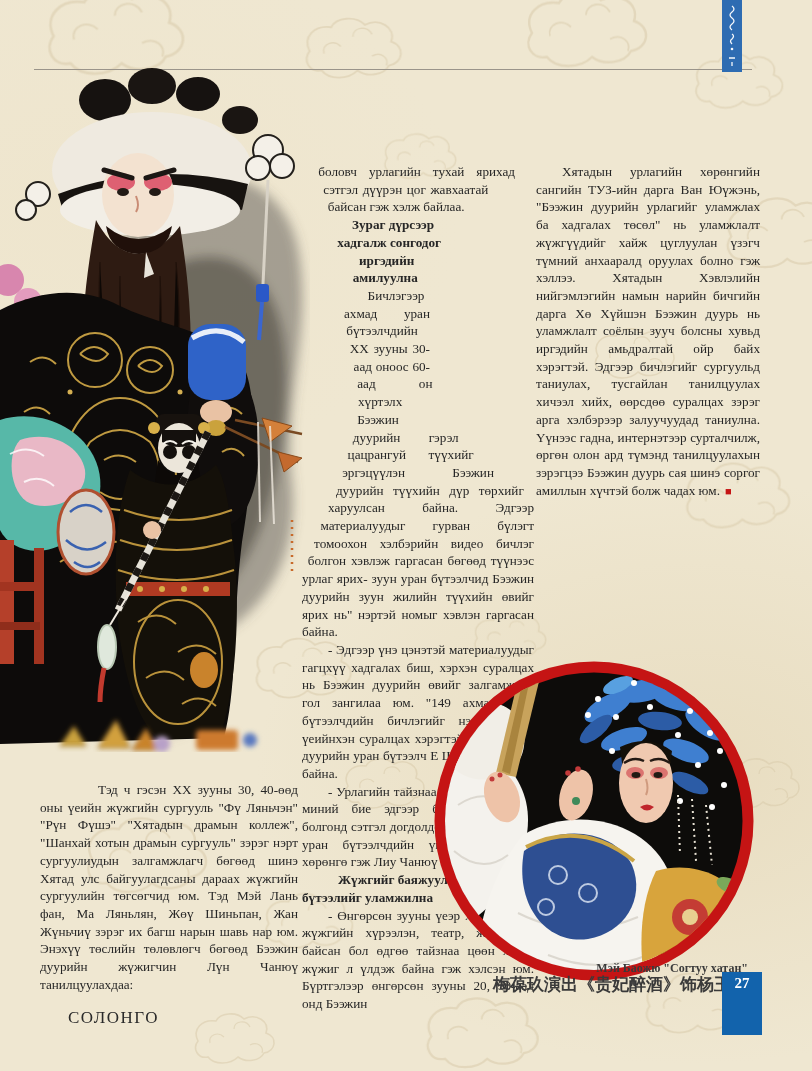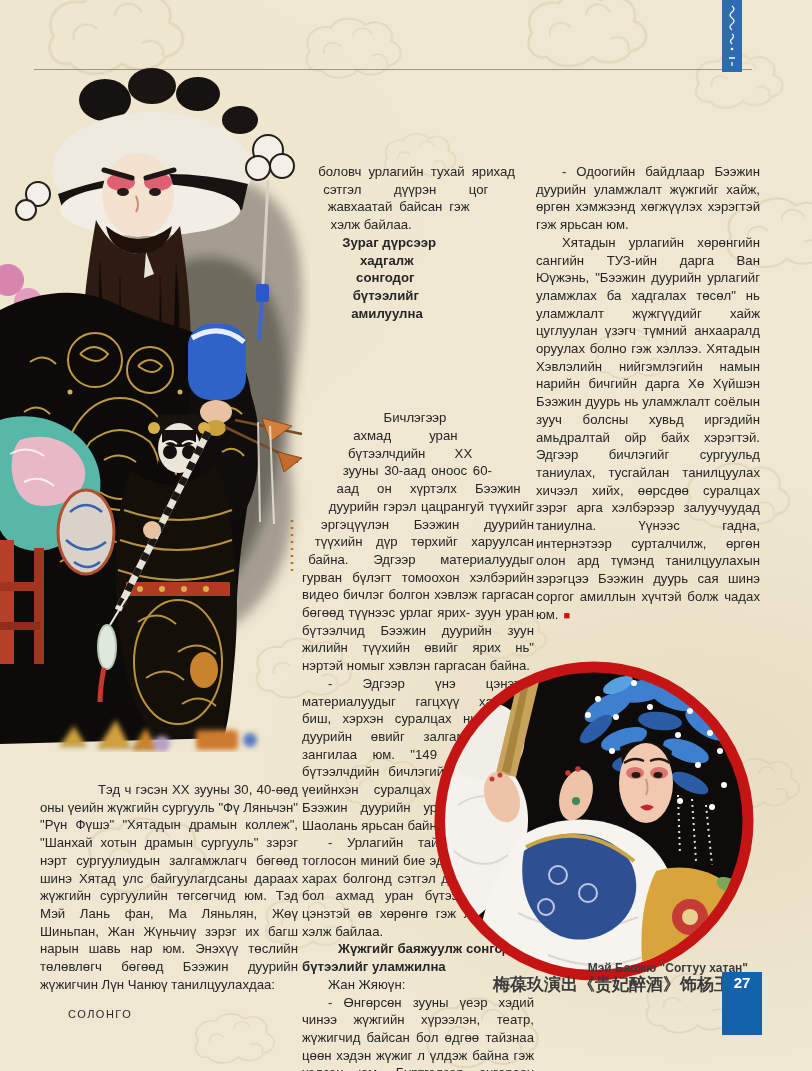--- a/index.html
+++ b/index.html
@@ -2,28 +2,28 @@
 <html><head>
 <meta charset="utf-8">
 <style>
   html,body{margin:0;padding:0;background:#c9c2b2;}
   .page{
     position:relative;width:812px;height:1071px;margin:0 auto;overflow:hidden;
     background:
       radial-gradient(620px 420px at 85% 72%, rgba(226,212,178,.55), rgba(226,212,178,0) 70%),
       radial-gradient(520px 380px at 12% 20%, rgba(238,228,203,.6), rgba(238,228,203,0) 70%),
       #efe7d1;
-    font-family:Liberation Sans, sans-serif;color:#262626;
+    font-family:Liberation Serif, serif;color:#262626;
   }
   .pattern{position:absolute;left:0;top:0;width:812px;height:1071px;}
   .topline{position:absolute;left:34px;top:69px;width:718px;height:1px;background:#9a948a;}
   .top-tab{position:absolute;left:722px;top:0;width:20px;height:72px;background:#2e6cb2;}
   .page-tab{position:absolute;left:722px;top:972px;width:40px;height:63px;background:#1263ac;
     color:#fff;text-align:center;font-size:15px;font-weight:bold;line-height:22px;}
-  .magazine-name{position:absolute;left:68px;top:1008px;font-size:11px;letter-spacing:1.5px;color:#2a2a2a;}
+  .magazine-name{position:absolute;left:68px;top:1008px;font-size:17px;letter-spacing:1.5px;color:#2a2a2a;}
   .artwork{position:absolute;left:0;top:62px;width:310px;height:690px;}
   .circle-photo{position:absolute;left:428px;top:655px;width:332px;height:332px;}
   .photo-caption{position:absolute;left:488px;top:961px;width:260px;text-align:right;
     font-size:12px;font-weight:bold;line-height:15.5px;color:#3a3a3a;}
   .photo-caption .cn{font-size:17px;}
   .bodytext{font-size:13.2px;line-height:17.7px;}
   .bodytext p{margin:0;text-align:justify;}
   .bodytext p.indent{text-indent:26px;}
   .col-middle{position:absolute;left:302px;top:163px;width:232px;}
   .col-right{position:absolute;left:536px;top:163px;width:224px;}
@@ -248,31 +248,29 @@
       <rect x="196" y="668" width="42" height="20" rx="4" fill="#cd7a2e"></rect>
       <circle cx="250" cy="678" r="7" fill="#5a79c0"></circle>
       <path d="M60,684 l14,-20 12,20 Z" fill="#caa23c" stroke="#8a5a1a"></path>
     </g>
   </svg>
 
   <div class="col-middle bodytext">
     <div class="float-img-cut"></div>
     <div class="float-circle-cut"></div>
     <p>боловч урлагийн тухай ярихад сэтгэл дүүрэн цог жавхаатай байсан гэж хэлж байлаа.</p>
-    <p class="hd hd-center">Зураг дүрсээр хадгалж сонгодог бүтээлийг амилуулна</p>
+    <p class="hd hd-center">Зураг дүрсээр хадгалж сонгодог иргэдийн амилуулна</p>
     <p class="indent">Бичлэгээр ахмад уран бүтээлчдийн ХХ зууны 30-аад оноос 60-аад он хүртэлх Бээжин дуурийн гэрэл цацрангуй түүхийг эргэцүүлэн Бээжин дуурийн түүхийн дүр төрхийг харуулсан байна. Эдгээр материалуудыг гурван бүлэгт томоохон хэлбэрийн видео бичлэг болгон хэвлэж гаргасан бөгөөд түүнээс урлаг ярих- зуун уран бүтээлчид Бээжин дуурийн зуун жилийн түүхийн өвийг ярих нь" нэртэй номыг хэвлэн гаргасан байна.</p>
     <p class="indent">- Эдгээр үнэ цэнэтэй материалуудыг гагцхүү хадгалах биш, хэрхэн суралцах нь Бээжин дуурийн өвийг залгамжлах гол зангилаа юм. "149 ахмад уран бүтээлчдийн бичлэгийг нэгэн залуу үеийнхэн суралцах хэрэгтэй гэж Бээжин дуурийн уран бүтээлч Е Шаолань ярьсан байна.</p>
     <p class="indent">- Урлагийн тайзнаа 60 жил тоглосон миний бие эдгээр бичлэгийг харах болгонд сэтгэл догдолдог. Энэ бол ахмад уран бүтээлчдийн үнэ цэнэтэй өв хөрөнгө гэж Лиу Чанюү хэлж байлаа.</p>
     <p class="hd hd-left">Жүжгийг баяжуулж сонгодог бүтээлийг уламжилна</p>
-    <p class="indent">Жан Жяюүн:</p>
     <p class="indent">- Өнгөрсөн зууны үеэр хэдий чинээ жүжгийн хүрээлэн, театр, жүжигчид байсан бол өдгөө тайзнаа цөөн хэдэн жүжиг л үлдэж байна гэж хэлсэн юм. Бүртгэлээр өнгөрсөн зууны 20, 30-аад онд Бээжин</p>
   </div>
 
   <div class="col-right bodytext">
-    <p class="indent">- Одоогийн байдлаар Бээжин дуурийн уламжлалт жүжгийг хайж, өргөн хэмжээнд хөгжүүлэх хэрэгтэй гэж ярьсан юм.</p>
     <p class="indent"><span>Хятадын урлагийн хөрөнгийн сангийн ТУЗ-ийн дарга Ван Юүжэнь, "Бээжин дуурийн урлагийг уламжлах ба хадгалах төсөл" нь уламжлалт жүжгүүдийг хайж цуглуулан үзэгч түмний анхааралд оруулах болно гэж хэллээ. Хятадын Хэвлэлийн нийгэмлэгийн намын нарийн бичгийн дарга Хө Хүйшэн Бээжин дуурь нь уламжлалт соёлын зууч болсны хувьд иргэдийн амьдралтай ойр байх хэрэгтэй. Эдгээр бичлэгийг сургуульд таниулах, тусгайлан танилцуулах хичээл хийх, өөрсдөө суралцах зэрэг арга хэлбэрээр залуучуудад таниулна. Үүнээс гадна, интернэтээр сурталчилж, өргөн олон ард түмэнд танилцуулахын зэрэгцээ Бээжин дуурь сая шинэ соргог амиллын хүчтэй болж чадах юм.</span><span class="end-mark">■</span></p>
   </div>
 
   <div class="col-leftbottom bodytext">
     <p class="bigindent">Тэд ч гэсэн ХХ зууны 30, 40-өөд оны үеийн жүжгийн сургууль "Фү Ляньчэн" "Рүн Фүшэ" "Хятадын драмын коллеж", "Шанхай хотын драмын сургууль" зэрэг нэрт сургуулиудын залгамжлагч бөгөөд шинэ Хятад улс байгуулагдсаны дараах жүжгийн сургуулийн төгсөгчид юм. Тэд Мэй Лань фан, Ма Ляньлян, Жөү Шиньпан, Жан Жүньчиү зэрэг их багш нарын шавь нар юм. Энэхүү төслийн төлөвлөгч бөгөөд Бээжин дуурийн жүжигчин Лүн Чанюү танилцуулахдаа:</p>
   </div>
 
   <svg class="circle-photo" viewBox="0 0 332 332" aria-hidden="true">
     <defs>
         <clipPath id="circ">

